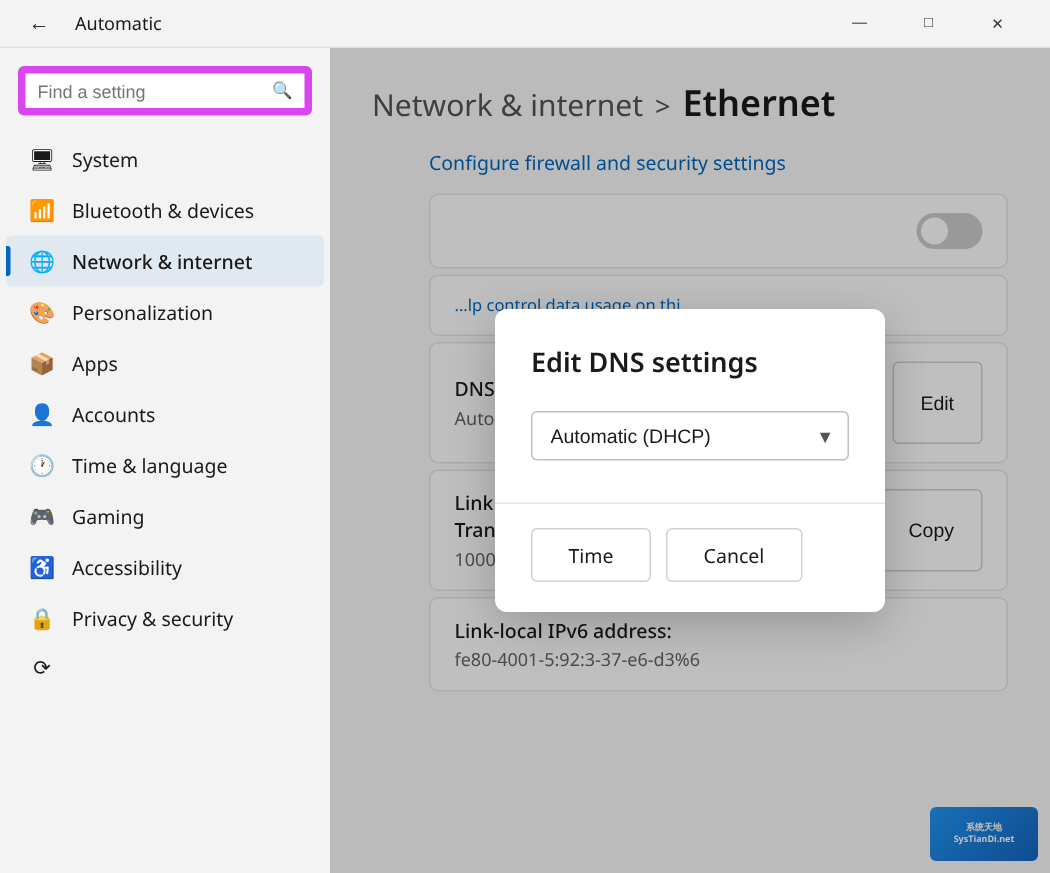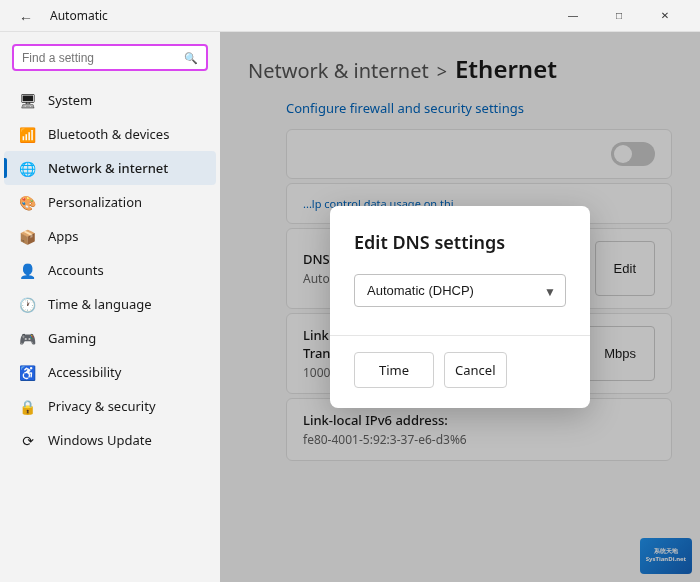--- a/index.html
+++ b/index.html
@@ -74,21 +74,21 @@
       background: #f3f3f3;
       padding: 8px 0;
       overflow-y: auto;
       flex-shrink: 0;
     }
     .search-box {
       margin: 4px 12px 12px;
       display: flex;
       align-items: center;
       background: white;
-      border: 2px solid #d946ef;
+      border: 5px solid #d946ef;
       border-radius: 4px;
       padding: 4px 8px;
       gap: 6px;
     }
     .search-box input {
       border: none;
       outline: none;
       font-size: 12px;
       background: transparent;
       width: 100%;
@@ -301,36 +301,36 @@
       padding: 8px 24px;
       border: 1px solid #d0d0d0;
       border-radius: 4px;
       background: white;
       font-size: 13px;
       cursor: pointer;
       color: #1a1a1a;
       font-family: inherit;
     }
     .btn-cancel {
-      padding: 8px 10px;
+      padding: 8px 24px;
       border: 1px solid #d0d0d0;
       border-radius: 4px;
       background: white;
       font-size: 13px;
       cursor: pointer;
       color: #1a1a1a;
       font-family: inherit;
     }
 
     
     .watermark {
       position: absolute;
       bottom: 8px;
       right: 8px;
-      width: 52px;
+      width: 72px;
       height: 36px;
       background: linear-gradient(135deg, #2196F3, #1565C0);
       border-radius: 4px;
       display: flex;
       flex-direction: column;
       align-items: center;
       justify-content: center;
       z-index: 50;
     }
     .watermark-text {
@@ -399,21 +399,20 @@
     <div class="nav-item">
       <span class="nav-icon">♿</span>
       <span>Accessibility</span>
     </div>
     <div class="nav-item">
       <span class="nav-icon">🔒</span>
       <span>Privacy &amp; security</span>
     </div>
     <div class="nav-item">
       <span class="nav-icon">⟳</span>
-      <span>Windows Update</span>
     </div>
   </div>
 
   <div class="content">
     <div class="content-header">
       <span class="breadcrumb-parent">Network &amp; internet</span>
       <span class="breadcrumb-sep">&gt;</span>
       <span class="breadcrumb-current">Ethernet</span>
     </div>
     <div class="content-inner">
@@ -440,21 +439,21 @@
             <div class="setting-sublabel">Automatic (DHCP)</div>
           </div>
           <button class="edit-btn">Edit</button>
         </div>
 
         <div class="setting-row">
           <div>
             <div class="setting-label">Link speed (Receive/<br>Transmit):</div>
             <div class="setting-sublabel">1000/1000 (Mbps)</div>
           </div>
-          <button class="edit-btn">Mbps</button>
+          <button class="edit-btn">Copy</button>
         </div>
 
         <div class="setting-row">
           <div>
             <div class="setting-label">Link-local IPv6 address:</div>
             <div class="setting-sublabel">fe80-4001-5:92:3-37-e6-d3%6</div>
           </div>
         </div>
 
       </div>

